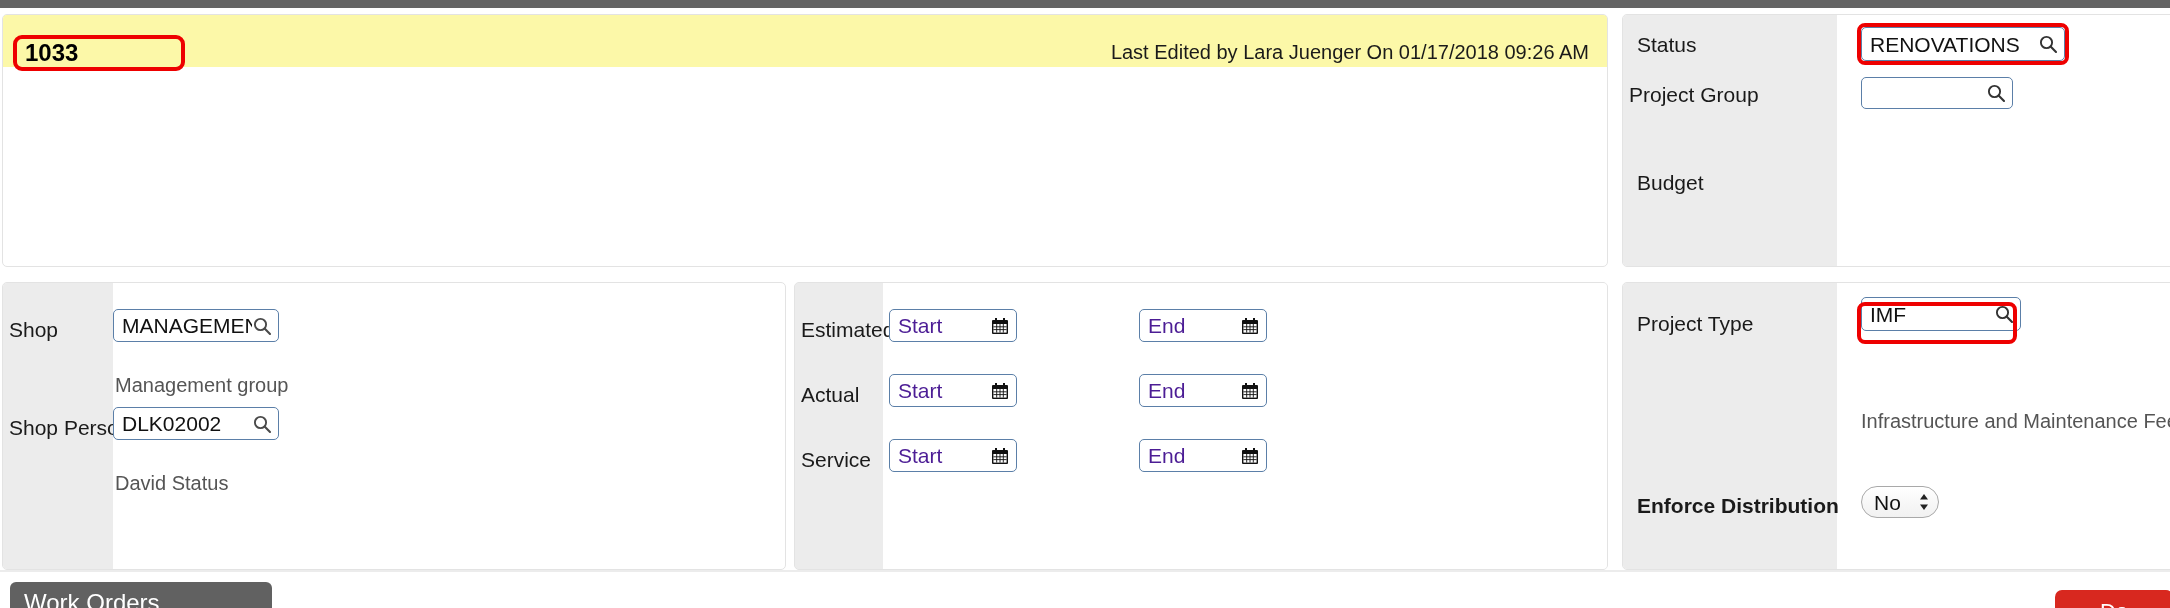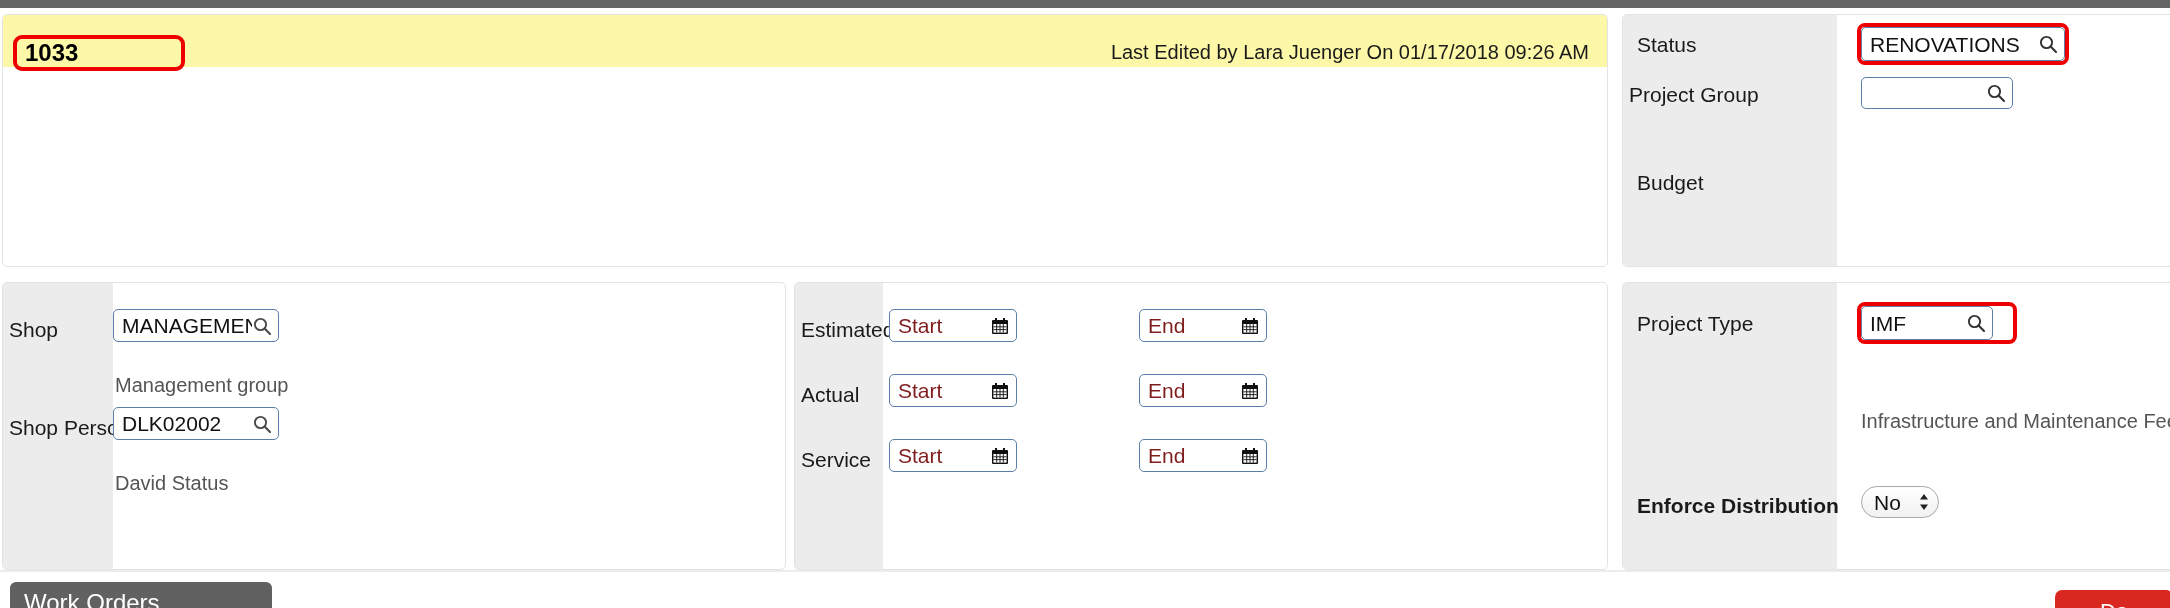--- a/index.html
+++ b/index.html
@@ -81,21 +81,21 @@
     padding: 0 6px 0 8px;
   }
   .field .val {
     flex: 1 1 auto;
     font-size: 21px;
     color: #111111;
     white-space: nowrap;
     overflow: hidden;
     line-height: 1;
   }
-  .field .val.ph { color: #7f1d1d; }
+  .field .val.ph { color: #4c1d95; }
   .field .ico { flex: 0 0 auto; display: flex; align-items: center; justify-content: center; }
 
   
   .redbox {
     position: absolute;
     border: 4px solid #ee0000;
     border-radius: 8px;
     pointer-events: none;
   }
 
@@ -344,21 +344,21 @@
           <rect x="13" y="2" width="2" height="3.4" fill="#111"></rect>
         </svg>
       </span>
     </div>
   </div>
 
   <div class="panel" id="panel-ptype">
     <div class="label-col" style="width:214px;"></div>
 
     <div class="lbl" style="left:14px; top:30px;">Project Type</div>
-    <div class="field" style="left:238px; top:23px; width:132px; height:34px;gap:28px;">
+    <div class="field" style="left:238px; top:14px; width:160px; height:34px;gap:28px;">
       <span class="val">IMF</span>
       <span class="ico">
         <svg width="20" height="20" viewBox="0 0 20 20">
           <circle cx="8.5" cy="8.5" r="5.6" stroke="#333" stroke-width="1.9" fill="none"></circle>
           <path d="M12.6 12.6 L18 18" stroke="#333" stroke-width="2.1" stroke-linecap="round"></path>
         </svg>
       </span>
     </div>
     <div class="redbox" style="left:234px; top:19px; width:160px; height:42px;"></div>
 

